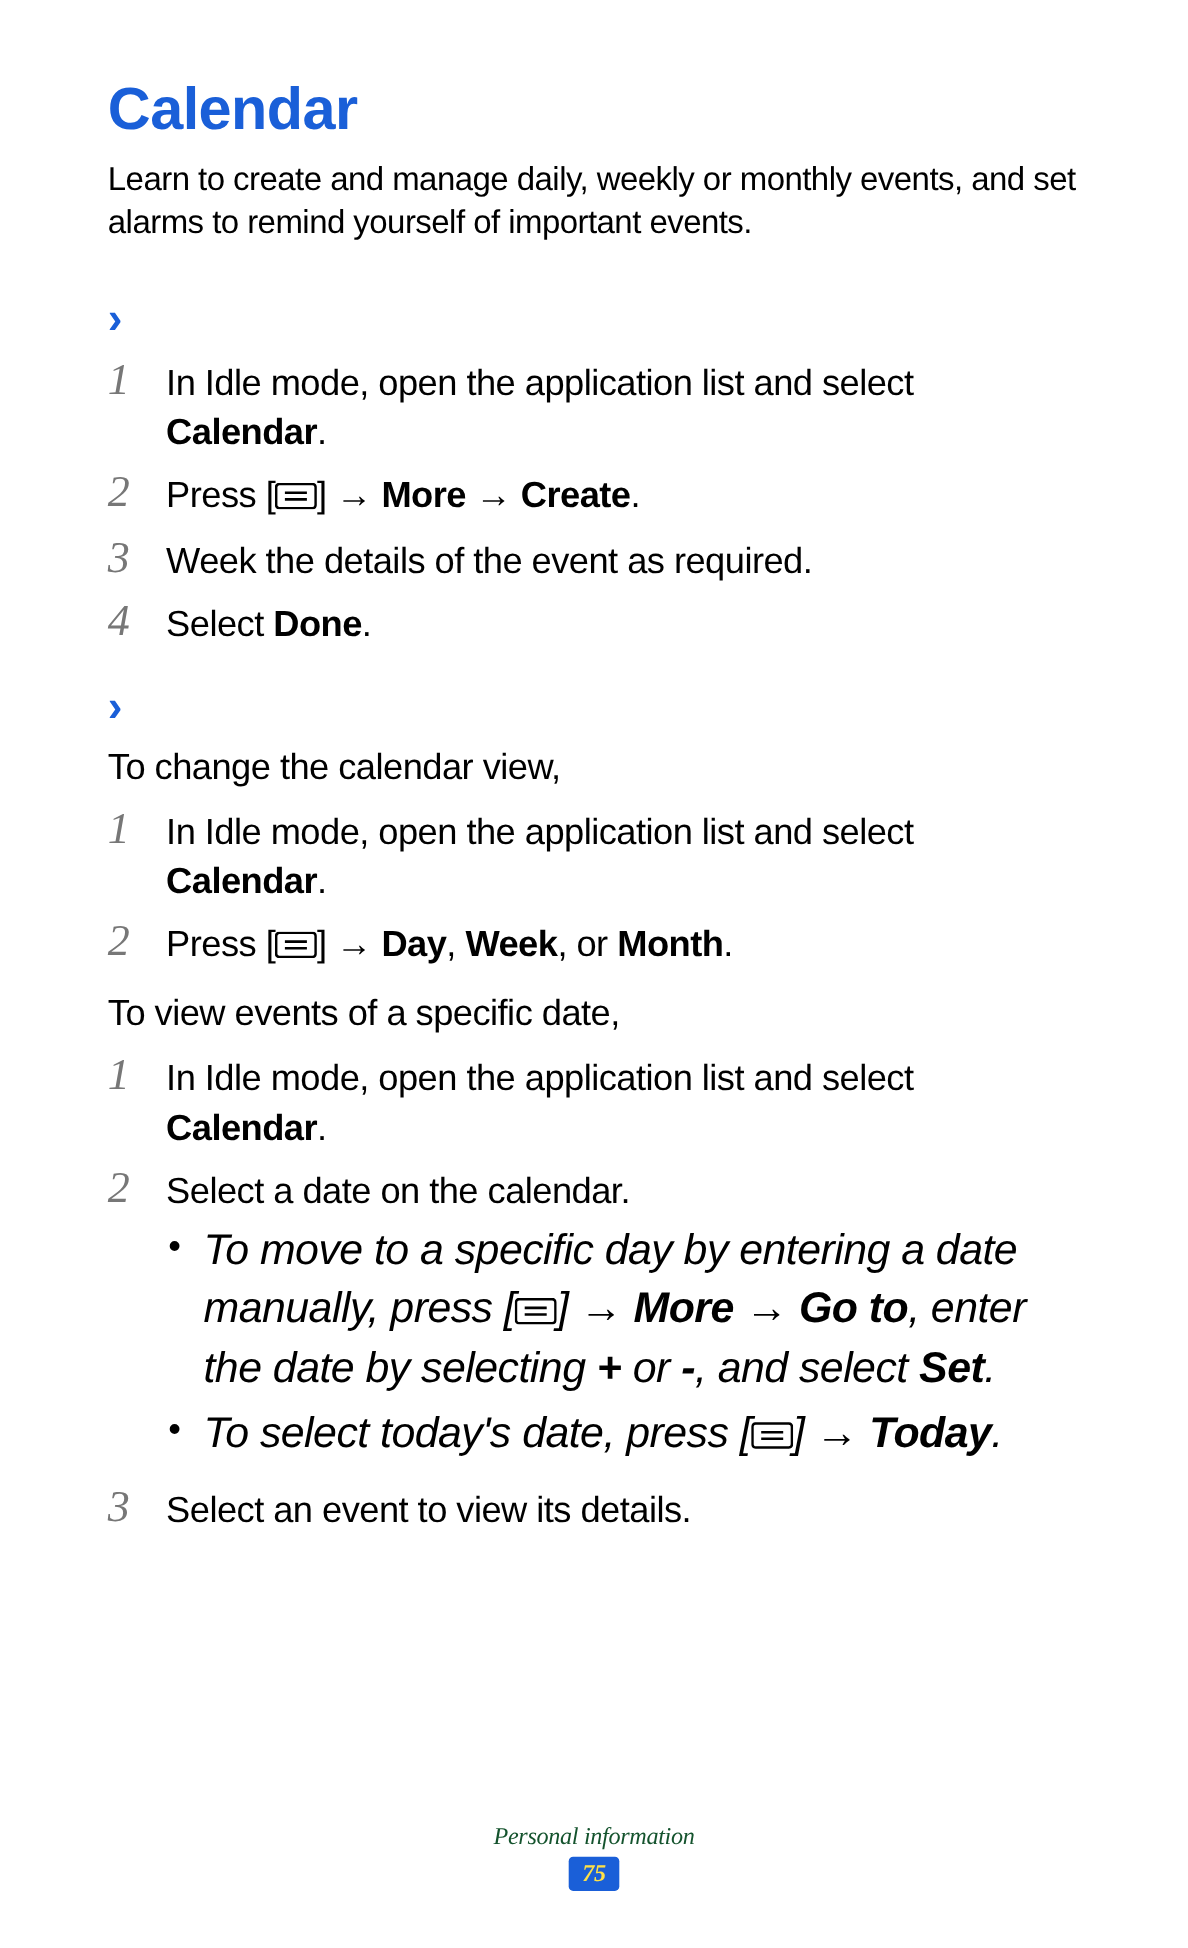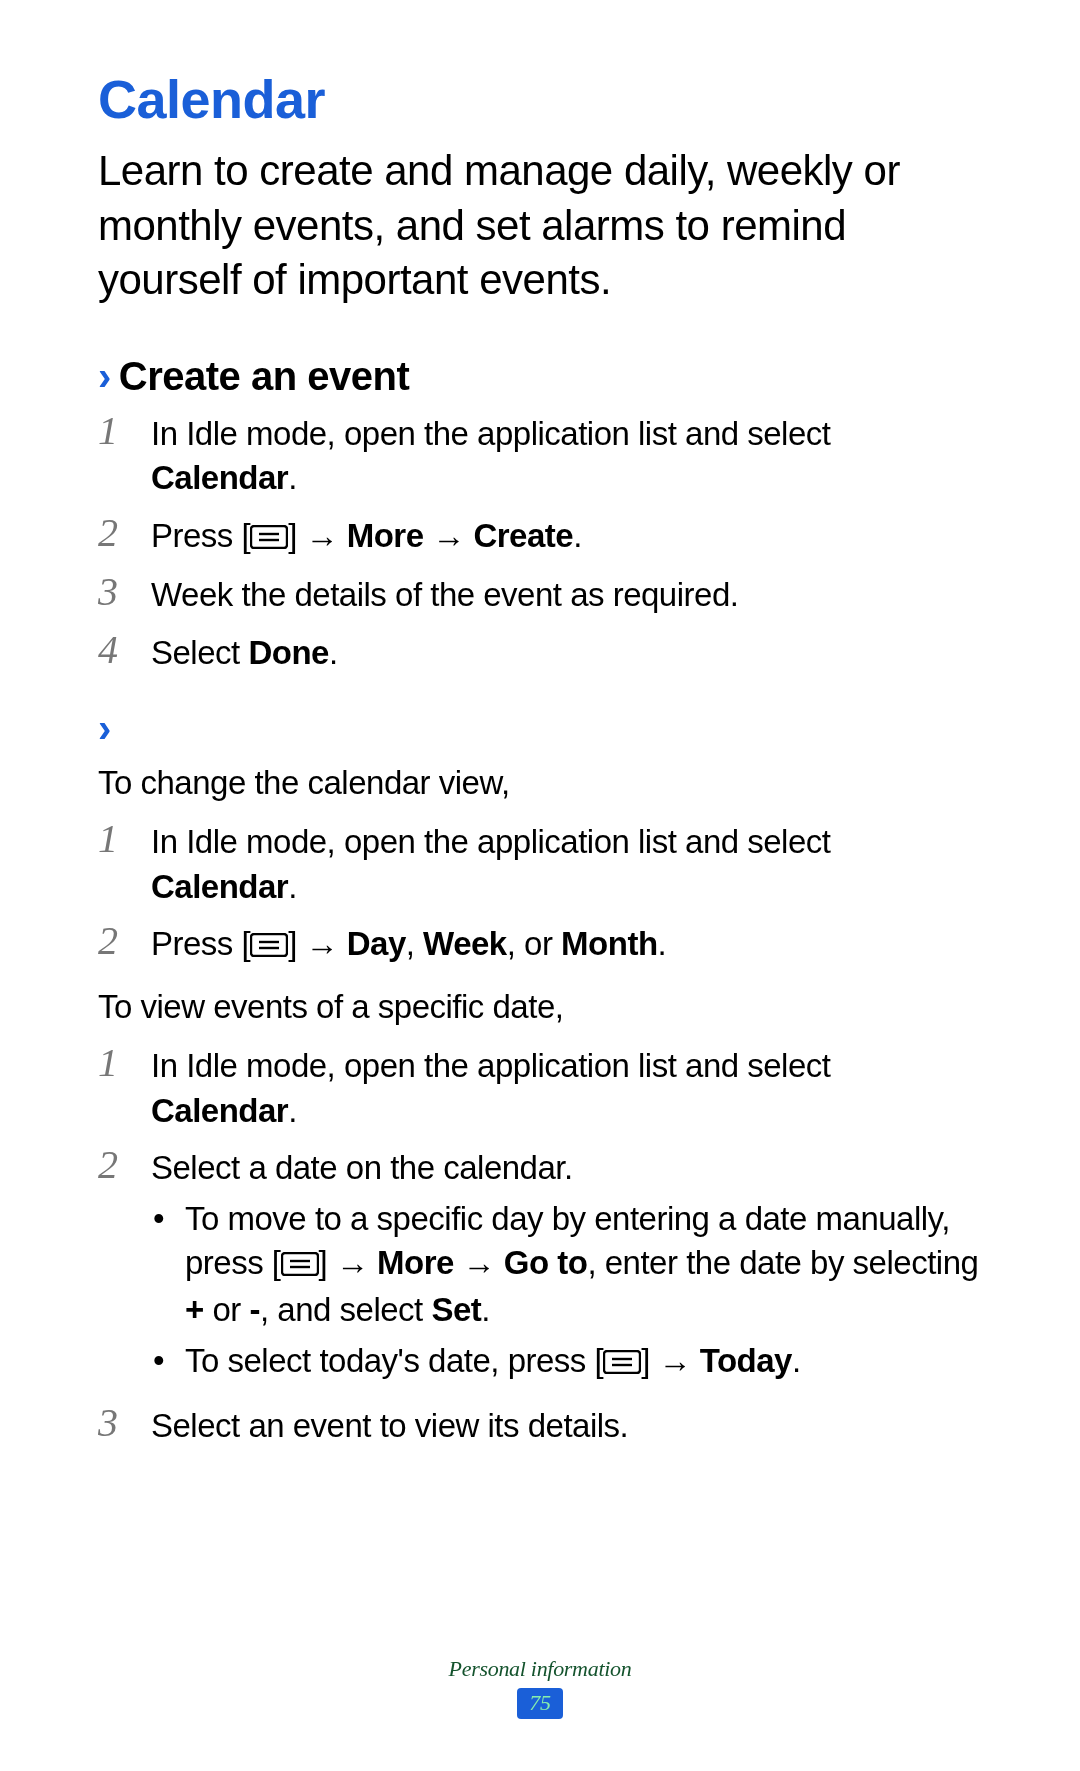--- a/index.html
+++ b/index.html
@@ -13,21 +13,21 @@
     letter-spacing: -0.3px;
   }
   .title {
     color: #1a5fd8;
     font-size: 54px;
     font-weight: 700;
     margin-bottom: 14px;
     letter-spacing: -0.5px;
   }
   .intro {
-    font-size: 42px;
+    font-size: 30px;
     line-height: 1.3;
     margin-bottom: 46px;
     letter-spacing: -0.5px;
   }
   .subhead {
     font-size: 40px;
     font-weight: 700;
     margin-bottom: 10px;
     display: flex;
     align-items: center;
@@ -78,23 +78,24 @@
   }
   .dot {
     flex: 0 0 34px;
     font-size: 33px;
     line-height: 1.35;
     text-align: left;
     padding-left: 2px;
   }
   .bullet-body {
     flex: 1;
-    font-size: 33px;
-    line-height: 1.35;
-    letter-spacing: -0.5px;
+    font-size: 39px;
+    line-height: 1.35;
+    letter-spacing: -0.5px;
+    font-style: italic;
   }
   .menu-icon {
     display: inline-block;
     vertical-align: -2px;
   }
   .menu-icon svg { width: 38px; height: 24px; }
   .footer {
     position: absolute;
     bottom: 52px;
     left: 0; right: 0;
@@ -103,39 +104,38 @@
   .footer-label {
     font-style: italic;
     font-size: 22px;
     color: #14532d;
     margin-bottom: 6px;
     font-family: Georgia, "Times New Roman", serif;
   }
   .page-badge {
     display: inline-block;
     background: #1a5fd8;
-    color: #86efac;
+    color: #fde047;
     font-size: 22px;
-    font-weight: 400;
+    font-weight: 700;
     padding: 2px 12px 3px;
     border-radius: 4px;
     font-style: italic;
     font-family: Georgia, "Times New Roman", serif;
   }
 </style>
 </head>
 <body>
 
 <h1 class="title">Calendar</h1>
 
 <p class="intro">Learn to create and manage daily, weekly or monthly events, and set alarms to remind yourself of important events.</p>
 
 <div class="subhead">
   <span class="chevron">›</span>
-  <span>Create an event</span>
 </div>
 
 <div class="steps">
   <div class="step">
     <div class="step-num">1</div>
     <div class="step-body">
       <span>In Idle mode, open the application list and select </span><span class="b">Calendar</span><span>.</span>
     </div>
   </div>
   <div class="step">

